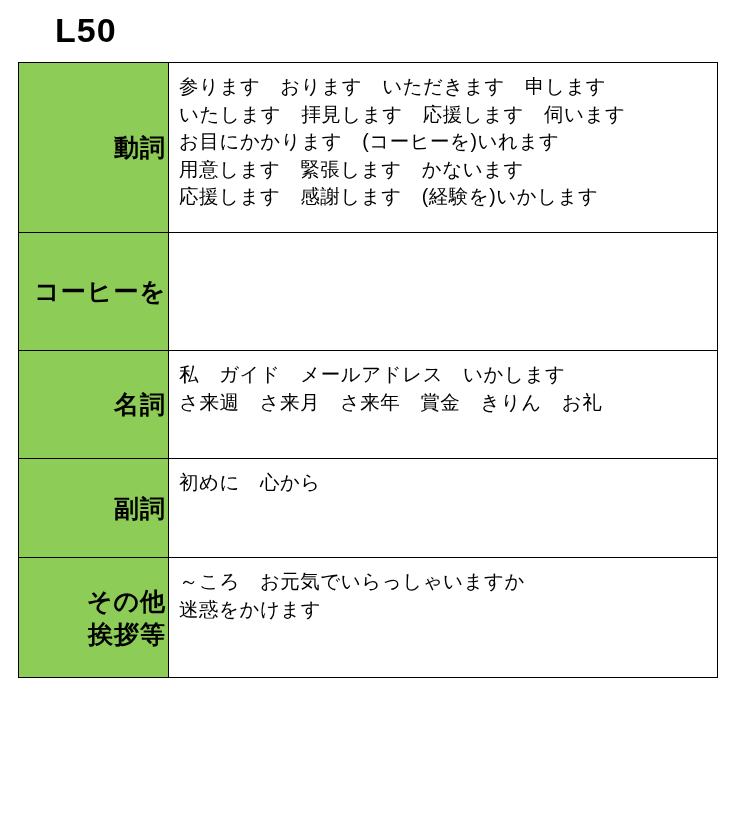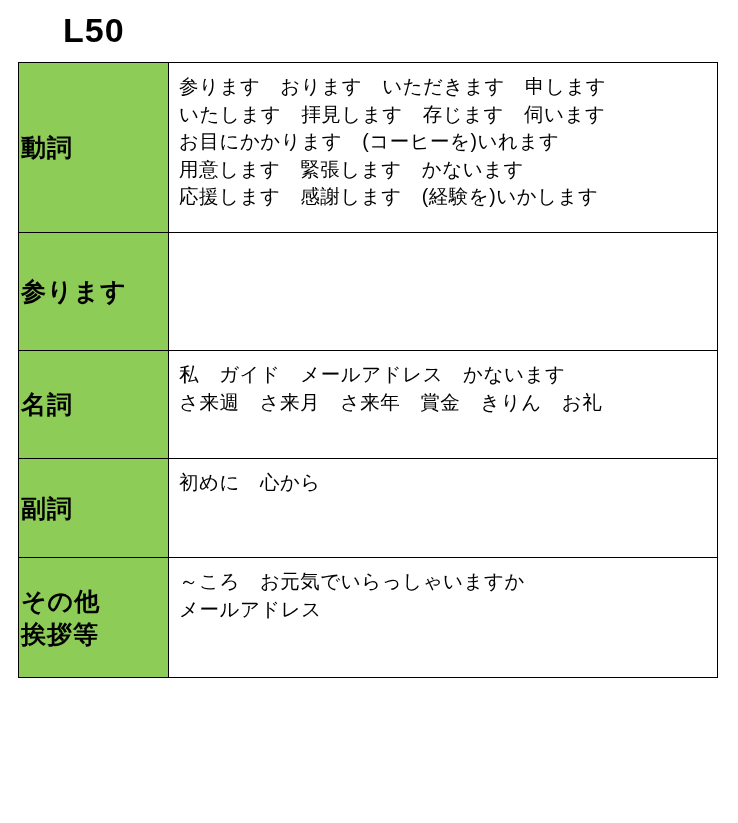--- a/index.html
+++ b/index.html
@@ -15,21 +15,21 @@
     overflow: hidden;
   }
   .page {
     position: relative;
     width: 738px;
     height: 823px;
     box-sizing: border-box;
   }
   .title {
     position: absolute;
-    left: 63px;
+    left: 55px;
     top: 8px;
     font-size: 34px;
     font-weight: bold;
     letter-spacing: 1px;
     line-height: 44px;
     color: #000;
   }
   .vocab-table {
     position: absolute;
     left: 18px;
@@ -39,21 +39,21 @@
     table-layout: fixed;
   }
   .vocab-table td {
     border: 1px solid #000000;
     vertical-align: middle;
     padding: 0;
   }
   td.cat {
     width: 145px;
     background: #8ccc57;
-    text-align: left;
+    text-align: right;
     font-size: 25px;
     font-weight: bold;
     line-height: 33px;
     padding: 4px 2px;
     letter-spacing: 1px;
   }
   td.words {
     background: #ffffff;
     vertical-align: top;
     padding: 10px 16px 10px 10px;
@@ -81,60 +81,60 @@
   <div class="title">L50</div>
 
   <table class="vocab-table">
     <tbody>
       <tr class="r-verb">
         <td class="cat">
           <span>動詞</span>
         </td>
         <td class="words">
           <div class="wordline">参ります　おります　いただきます　申します</div>
-          <div class="wordline">いたします　拝見します　存じます　伺います</div>
+          <div class="wordline">いたします　拝見します　応援します　伺います</div>
           <div class="wordline">お目にかかります　(コーヒーを)いれます</div>
           <div class="wordline">用意します　緊張します　かないます</div>
           <div class="wordline">応援します　感謝します　(経験を)いかします</div>
         </td>
       </tr>
 
 
       <tr class="r-naadj">
         <td class="cat">
-          <span>参ります</span>
+          <span>コーヒーを</span>
         </td>
         <td class="words"></td>
       </tr>
 
       <tr class="r-noun">
         <td class="cat">
           <span>名詞</span>
         </td>
         <td class="words">
-          <div class="wordline">私　ガイド　メールアドレス　かないます</div>
+          <div class="wordline">私　ガイド　メールアドレス　いかします</div>
           <div class="wordline">さ来週　さ来月　さ来年　賞金　きりん　お礼</div>
         </td>
       </tr>
 
       <tr class="r-adv">
         <td class="cat">
           <span>副詞</span>
         </td>
         <td class="words">
           <div class="wordline">初めに　心から</div>
         </td>
       </tr>
 
       <tr class="r-other">
         <td class="cat cat-two-lines">
           <div>その他</div>
           <div>挨拶等</div>
         </td>
         <td class="words">
           <div class="wordline">～ころ　お元気でいらっしゃいますか</div>
-          <div class="wordline">メールアドレス</div>
+          <div class="wordline">迷惑をかけます</div>
         </td>
       </tr>
     </tbody>
   </table>
 
 </div>
 
 </body></html>

